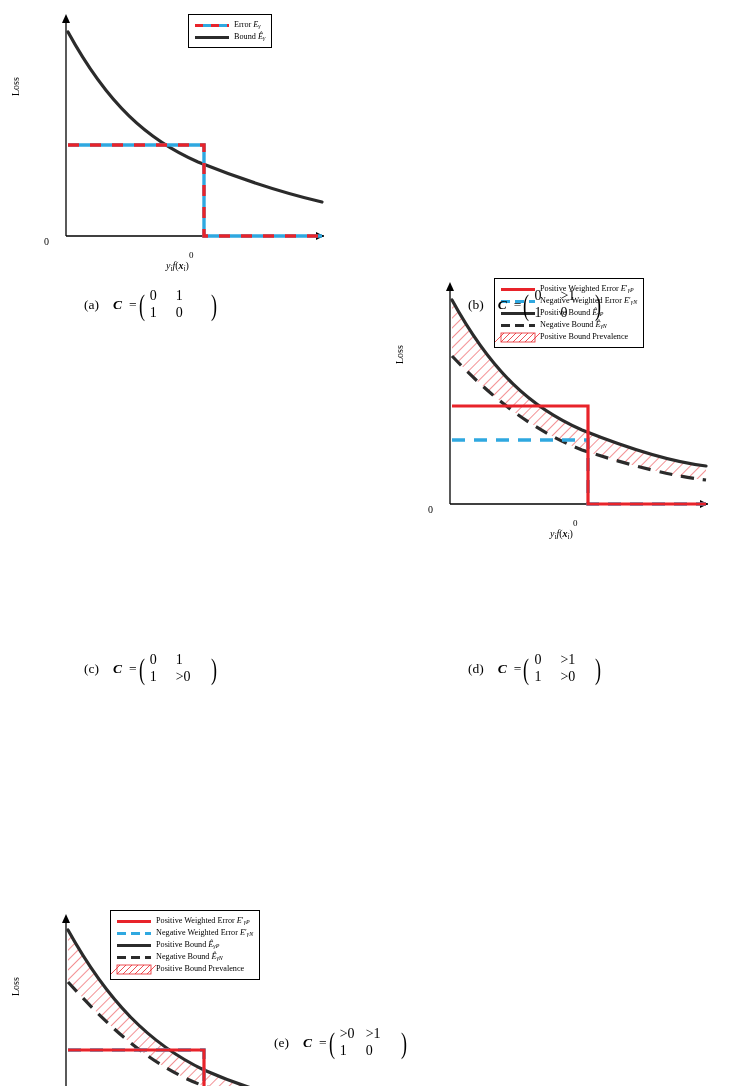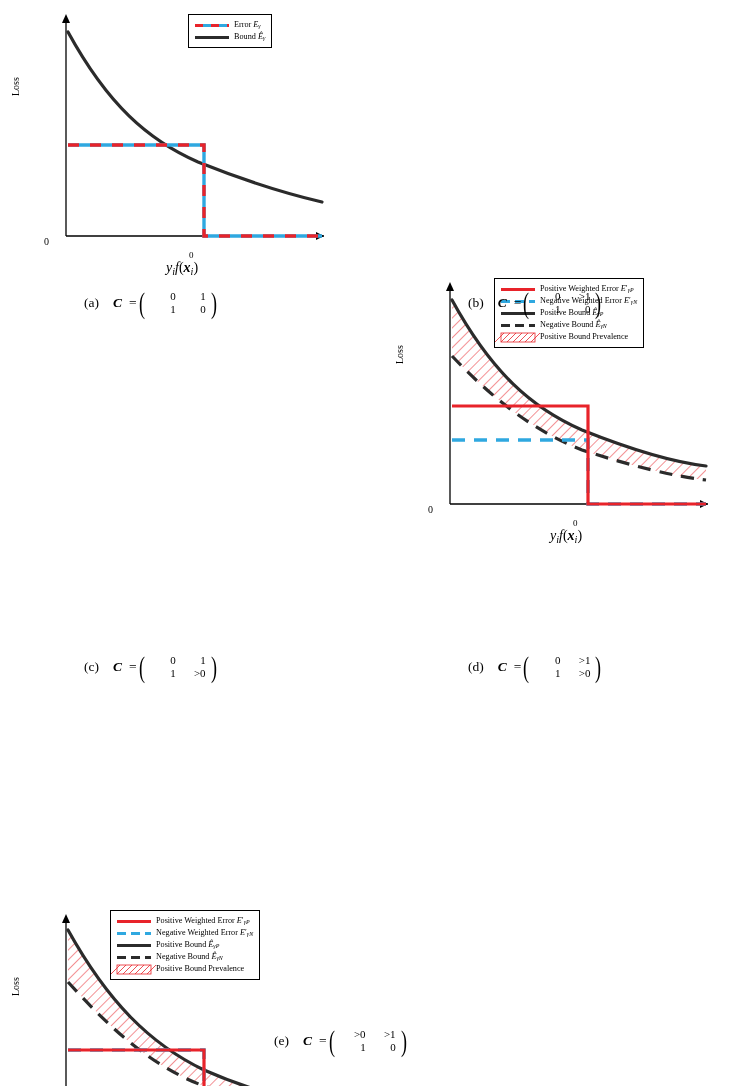--- a/index.html
+++ b/index.html
@@ -3,31 +3,31 @@
 <meta charset="utf-8">
 <style>
   html,body{margin:0;padding:0;background:#fff;}
   body{width:747px;height:1086px;font-family:"Liberation Serif",serif;color:#000;position:relative;}
   .fig{position:absolute;}
   .panel{position:relative;width:330px;height:268px;}
   .plot{position:absolute;left:44px;top:6px;width:272px;height:236px;}
   svg{display:block;overflow:visible;}
   .ylabel{position:absolute;left:-4px;top:92px;transform:rotate(-90deg);transform-origin:left top;font-size:10px;white-space:nowrap;}
   .zeroy{position:absolute;font-size:10px;}
-  .xlabel{position:absolute;font-size:14px;white-space:nowrap;}
+  .xlabel{position:absolute;font-size:10px;white-space:nowrap;}
   .zerox{position:absolute;font-size:9px;}
   .legend{position:absolute;border:1px solid #000;background:#fff;padding:4px 6px;font-size:8.2px;line-height:1.45;}
   .legend .row{display:flex;align-items:center;white-space:nowrap;}
   .legend .samp{width:34px;height:9px;margin-right:5px;flex:none;}
   .cap{position:absolute;font-size:13.5px;white-space:nowrap;display:flex;align-items:center;}
   .cap .lbl{margin-right:14px;}
   .cap .cb{font-weight:bold;margin-right:7px;font-family:"Liberation Serif",serif;}
   .mat{display:inline-flex;align-items:center;}
   .paren{font-size:30px;line-height:1;font-family:"Liberation Serif",serif;display:inline-block;transform:scaleX(.6);}
-  .rows{display:inline-block;text-align:right;font-size:11px;line-height:1.18;padding:0 3px;}
+  .rows{display:inline-block;text-align:left;font-size:14px;line-height:1.18;padding:0 3px;}
   .rows .r{display:block;}
   .rows .c1{display:inline-block;width:26px;}
   .rows .c2{display:inline-block;width:30px;}
   .sub{font-size:.72em;vertical-align:-0.25em;}
   .it{font-style:italic;}
 </style>
 </head>
 <body>
 
 <div class="fig panel" style="left:14px;top:4px;">

